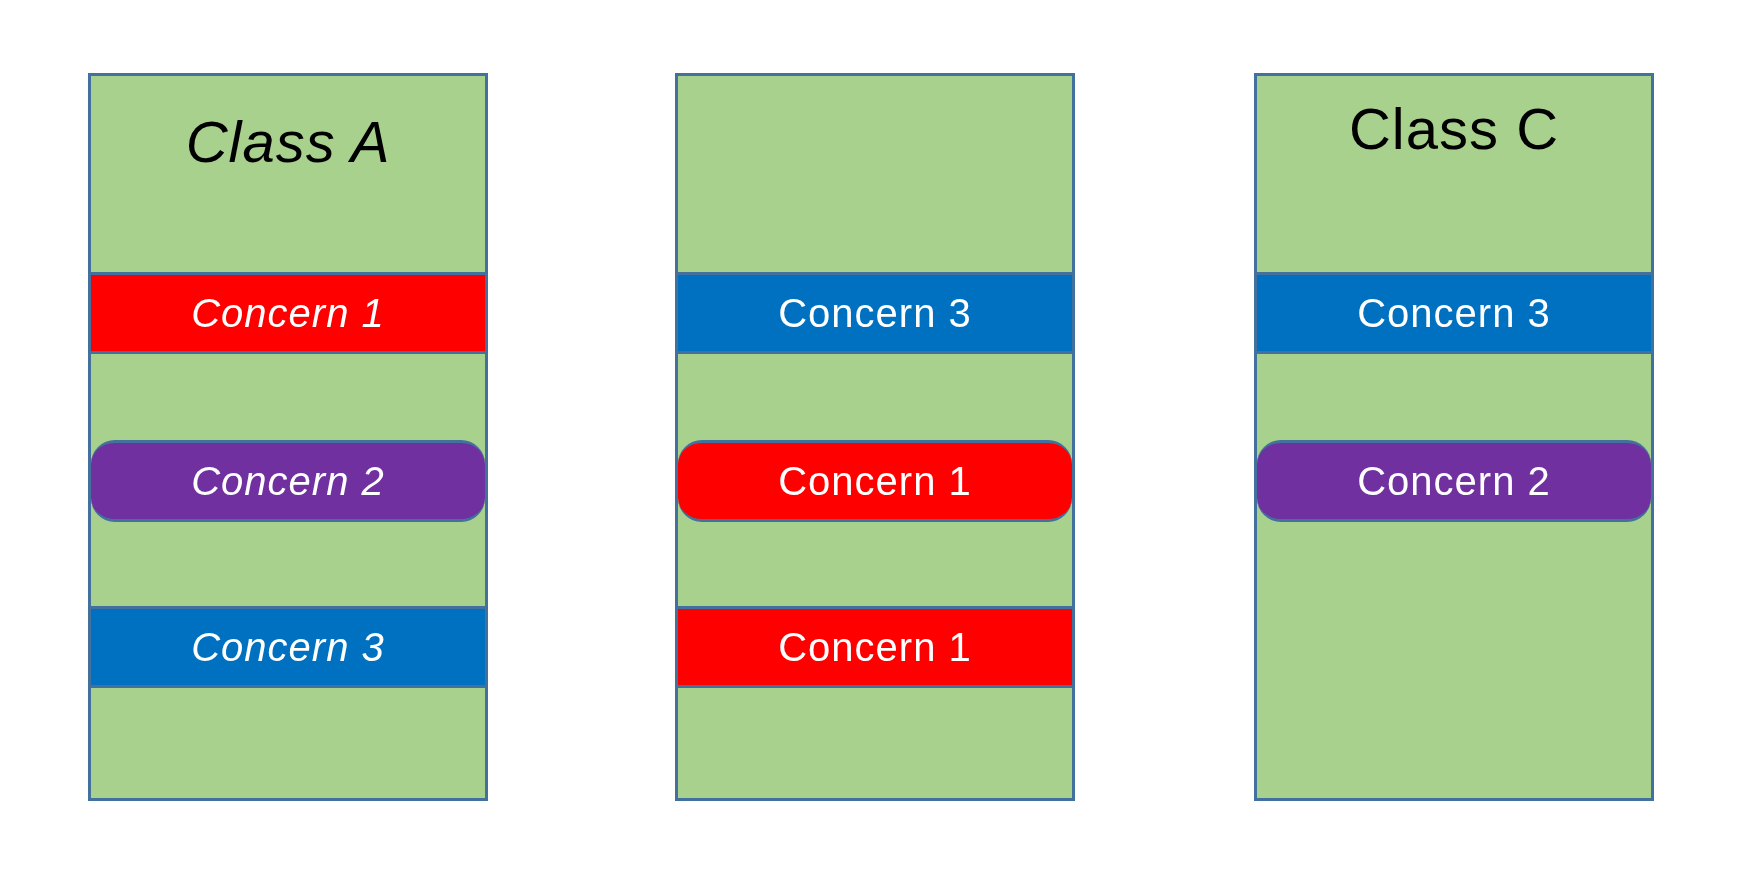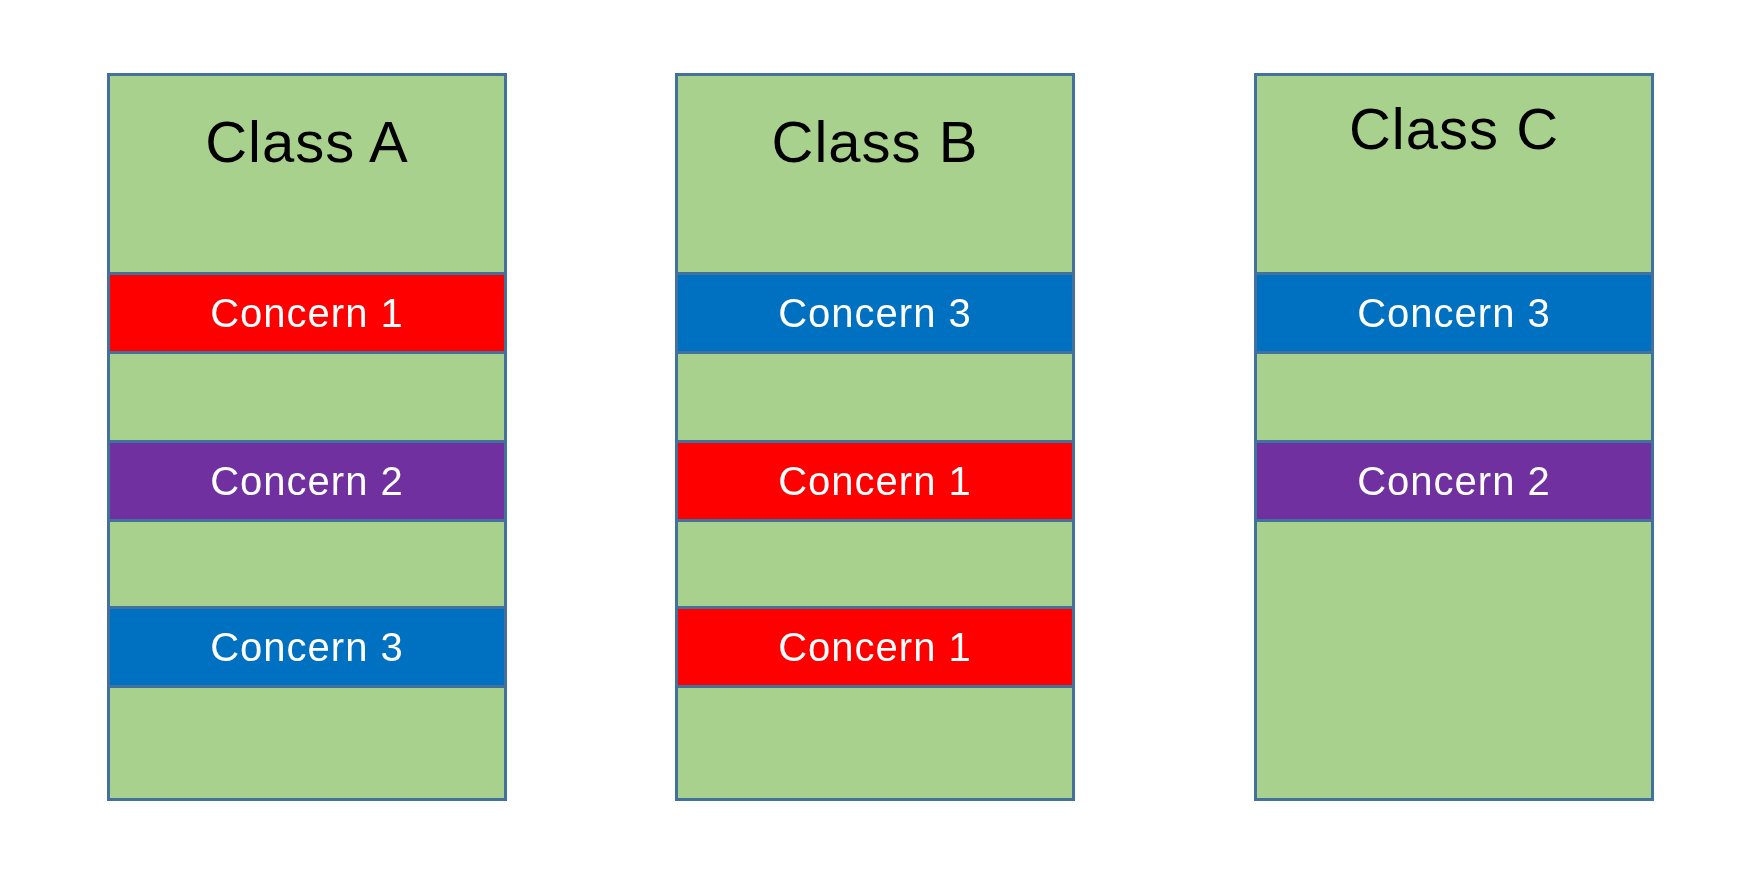--- a/index.html
+++ b/index.html
@@ -17,21 +17,21 @@
   }
   .class-col {
     position: absolute;
     top: 73px;
     width: 400px;
     height: 728px;
     box-sizing: border-box;
     border: 3px solid #41719C;
     background: #A9D18E;
   }
-  .col-a { left: 107px; }
+  .col-a { left: 88px; font-style: italic; }
   .col-b { left: 675px; }
   .col-c { left: 1254px; }
   .class-title {
     margin-top: 30px;
     text-align: center;
     font-size: 58px;
     line-height: 1.25;
     color: #000000;
     letter-spacing: 1px;
   }
@@ -41,21 +41,21 @@
     right: 0;
     height: 82px;
     box-sizing: border-box;
     border-top: 3px solid #41719C;
     border-bottom: 3px solid #41719C;
     display: flex;
     align-items: center;
     justify-content: center;
   }
   .slot-1 { top: 196px; }
-  .slot-2 { top: 364px; }
+  .slot-2 { top: 364px; border-radius: 24px; }
   .slot-3 { top: 530px; }
   .band-label {
     font-size: 40px;
     color: #ffffff;
     letter-spacing: 1px;
   }
 </style>
 </head>
 <body>
 
@@ -68,21 +68,20 @@
     </div>
     <div class="band slot-2" style="background-color: rgb(112, 48, 160); border-color: rgb(65, 113, 156);">
       <span class="band-label" style="color: rgb(255, 255, 255);">Concern 2</span>
     </div>
     <div class="band slot-3" style="background-color: rgb(0, 112, 192); border-color: rgb(65, 113, 156);">
       <span class="band-label" style="color: rgb(255, 255, 255);">Concern 3</span>
     </div>
   </section>
 
   <section class="class-col col-b" style="background-color: rgb(169, 209, 142); border-color: rgb(65, 113, 156);">
-    <div class="class-title" style="color: rgb(0, 0, 0);">Class B</div>
     <div class="band slot-1" style="background-color: rgb(0, 112, 192); border-color: rgb(65, 113, 156);">
       <span class="band-label" style="color: rgb(255, 255, 255);">Concern 3</span>
     </div>
     <div class="band slot-2" style="background-color: rgb(255, 0, 0); border-color: rgb(65, 113, 156);">
       <span class="band-label" style="color: rgb(255, 255, 255);">Concern 1</span>
     </div>
     <div class="band slot-3" style="background-color: rgb(255, 0, 0); border-color: rgb(65, 113, 156);">
       <span class="band-label" style="color: rgb(255, 255, 255);">Concern 1</span>
     </div>
   </section>

